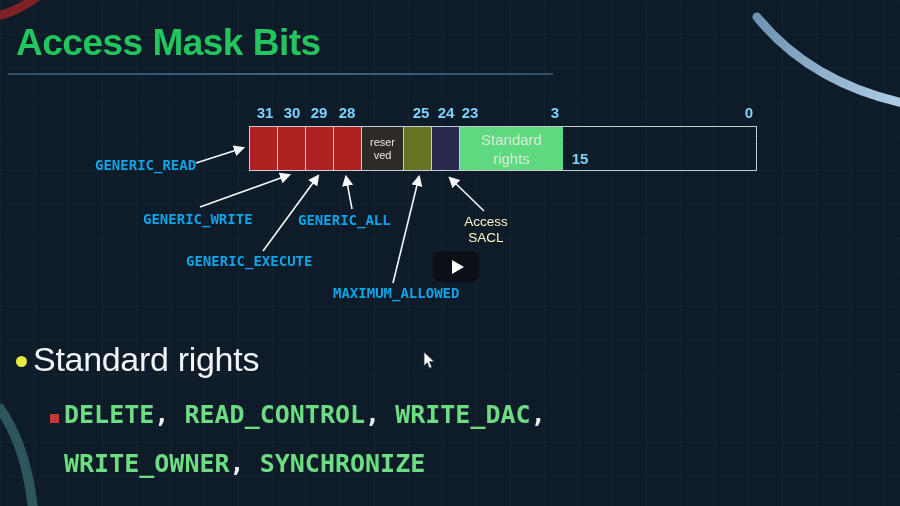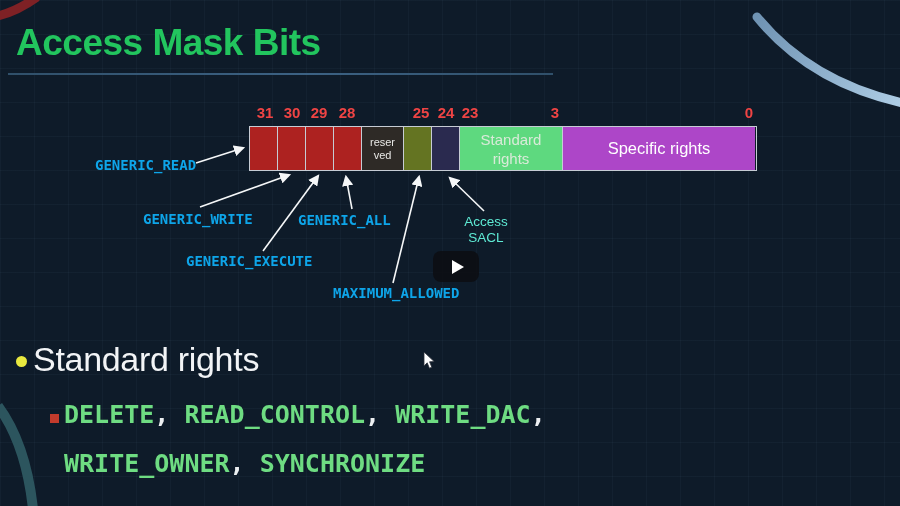--- a/index.html
+++ b/index.html
@@ -22,21 +22,21 @@
     color:#22c55e;
   }
   #title-underline{
     left:8px;top:73px;width:545px;height:2px;
     background:linear-gradient(90deg,var(--underline,#30506a),#3c6284 55%,var(--underline,#30506a));
   }
 
   
   .bit-num{
     position:absolute;top:104px;transform:translateX(-50%);
-    font-size:15px;font-weight:600;color:#ef4444;white-space:nowrap;
+    font-size:15px;font-weight:600;color:#7dd3fc;white-space:nowrap;
   }
 
   
   #bit-bar{
     left:249px;top:126px;width:508px;height:45px;
     display:flex;box-sizing:border-box;
     border:1.5px solid var(--barBorder,#c6ccd4);
   }
   .cell{
     box-sizing:border-box;height:100%;
@@ -59,21 +59,21 @@
     font-size:14px;font-weight:bold;white-space:nowrap;
   }
   #lbl-generic-read{left:95px;top:157px;}
   #lbl-generic-write{left:143px;top:211px;}
   #lbl-generic-execute{left:186px;top:253px;}
   #lbl-generic-all{left:298px;top:212px;}
   #lbl-maximum-allowed{left:333px;top:285px;}
   #lbl-access-sacl{
     left:486px;top:214px;transform:translateX(-50%);
     font-family:"Liberation Sans", sans-serif;font-weight:400;
-    font-size:13.5px;line-height:16px;text-align:center;color:#5eead4;
+    font-size:13.5px;line-height:16px;text-align:center;color:#fef9c3;
   }
 
   
   #overlay{left:0;top:0;pointer-events:none;}
 
   
   #play-btn{
     left:433px;top:251px;width:46px;height:31px;border-radius:8px;
     background:rgba(12,14,18,0.88);
     display:flex;align-items:center;justify-content:center;
@@ -164,21 +164,20 @@
 
 <div id="bit-bar" class="abs">
     <div class="cell cell-red" style="width: 28px;"></div>
     <div class="cell cell-red" style="width: 28px;"></div>
     <div class="cell cell-red" style="width: 28px;"></div>
     <div class="cell cell-red" style="width: 28px;"></div>
     <div class="cell cell-reserved" style="width: 42px;">reser ved</div>
     <div class="cell cell-olive" style="width: 28px;"></div>
     <div class="cell cell-navy" style="width: 28px;"></div>
     <div class="cell cell-green" style="width: 103px;">Standard rights</div>
-    <div class="cell cell-purple" style="width: 192px;">Specific rights</div>
   </div>
 
 <div id="lbl-generic-read" class="callout">GENERIC_READ</div>
 <div id="lbl-generic-write" class="callout">GENERIC_WRITE</div>
 <div id="lbl-generic-execute" class="callout">GENERIC_EXECUTE</div>
 <div id="lbl-generic-all" class="callout">GENERIC_ALL</div>
 <div id="lbl-maximum-allowed" class="callout">MAXIMUM_ALLOWED</div>
 <div id="lbl-access-sacl" class="callout">
   <div>Access</div>
   <div>SACL</div>

